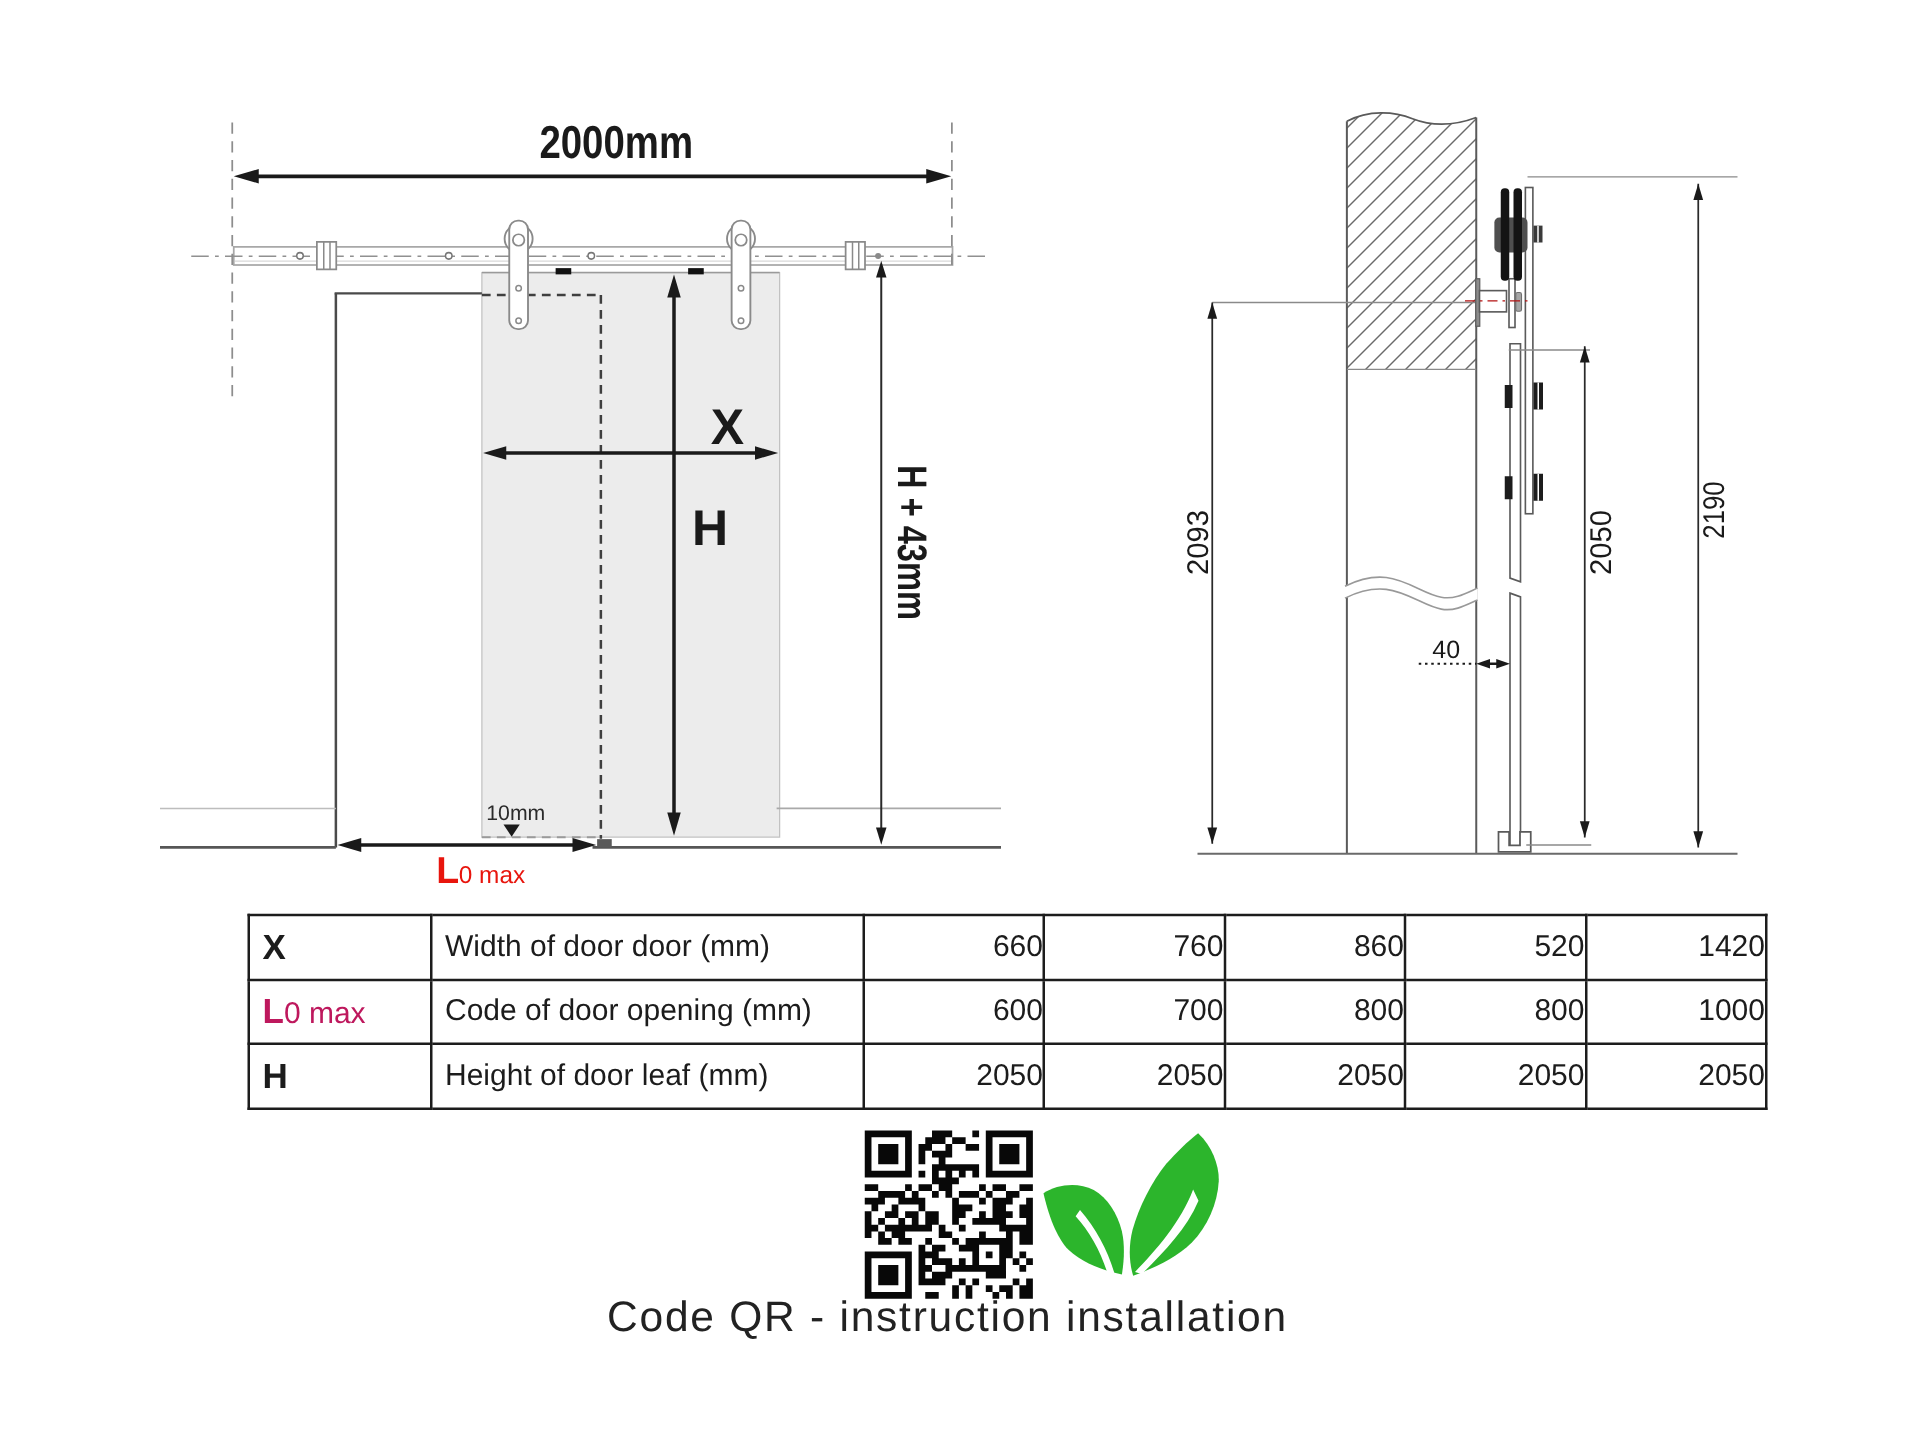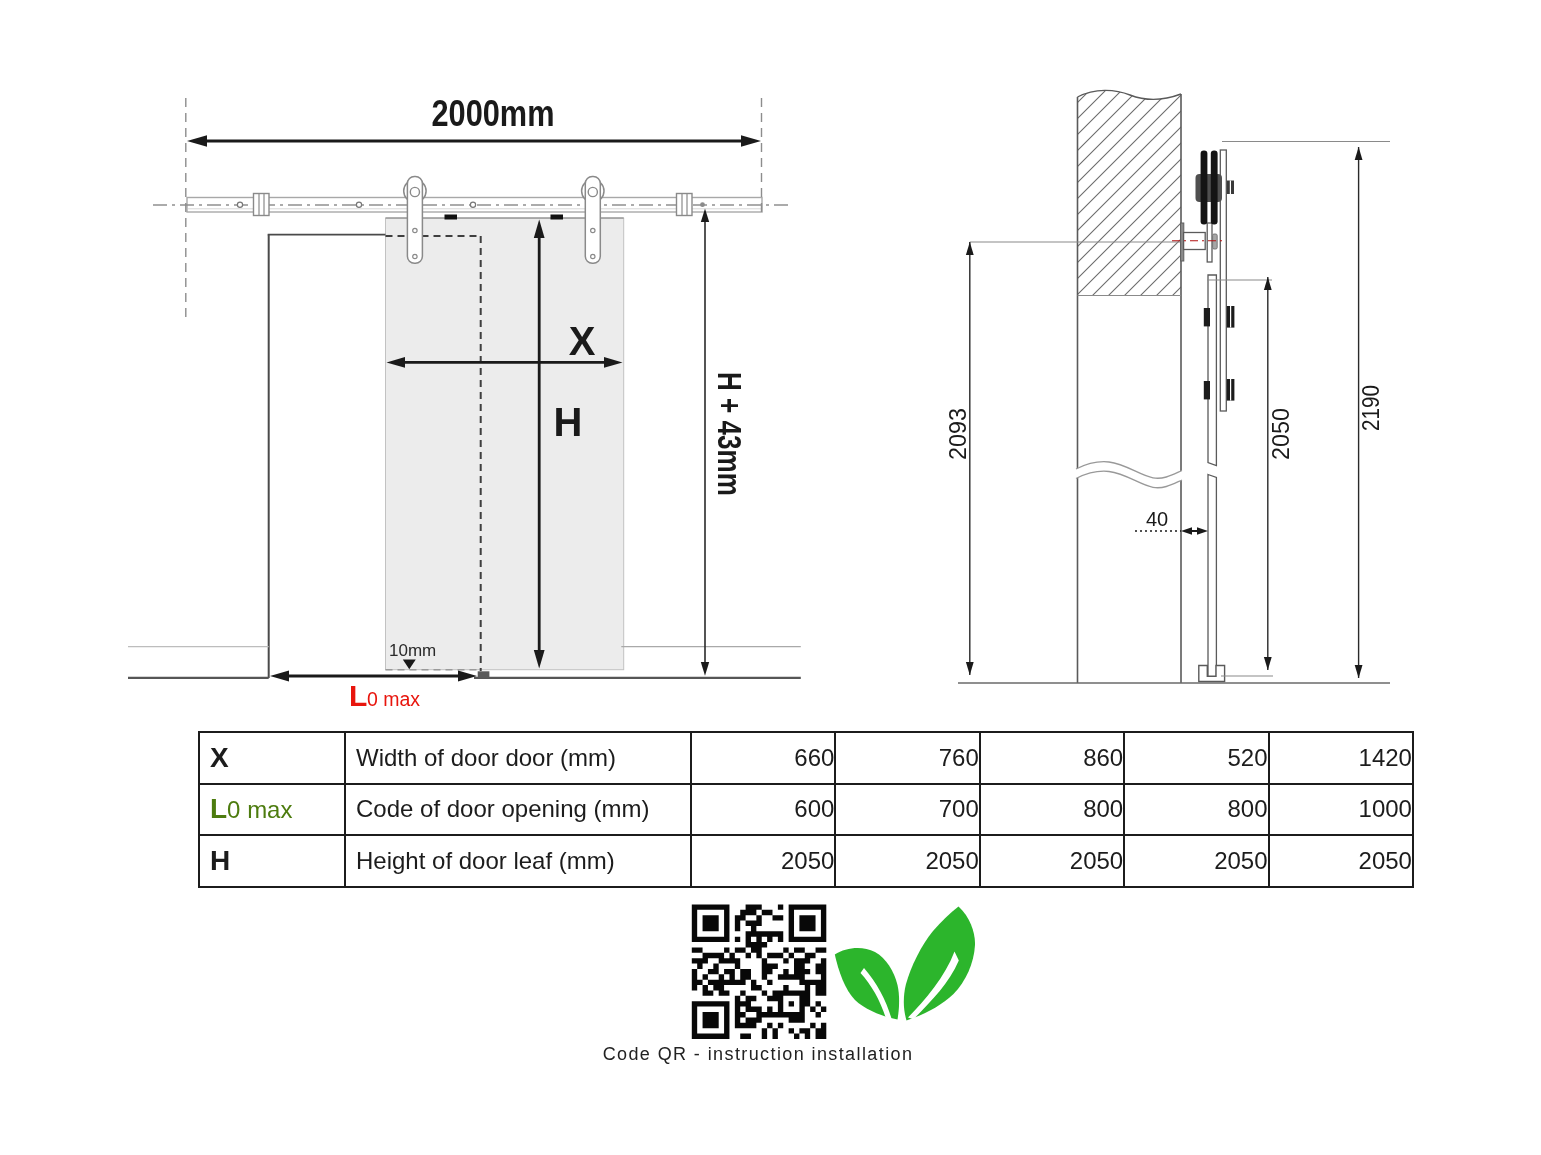--- a/index.html
+++ b/index.html
@@ -2,21 +2,21 @@
 <html><head>
 <meta charset="utf-8">
 <style>
 html,body{margin:0;padding:0;background:#fff;}
 #canvas{position:relative;width:1541px;height:1155px;background:#fff;overflow:hidden;font-family:"Liberation Sans",sans-serif;}
 #canvas svg{position:absolute;left:0;top:0;}
 .dimtable{position:absolute;left:198px;top:731px;border-collapse:collapse;table-layout:fixed;}
 .dimtable td{border:2px solid #1c1c1c;font-size:24px;color:#1c1c1c;padding:0;height:49.5px;vertical-align:middle;}
 .dimtable td.lbl{text-align:left;padding-left:10px;}
 .dimtable td.num{text-align:right;}
-.cap{position:absolute;left:0;top:1041px;width:1516px;text-align:center;font-size:18px;line-height:26px;color:#222;letter-spacing:1.4px;}
+.cap{position:absolute;left:0;top:1041px;width:1516px;text-align:center;font-size:34px;line-height:26px;color:#222;letter-spacing:1.4px;}
 </style>
 </head>
 <body>
 <div id="canvas">
 <svg width="1541" height="1155" viewBox="0 0 1541 1155">
 
 <g>
 <rect x="187" y="197.5" width="575" height="14.5" fill="#ffffff" stroke="#a8a8a8" stroke-width="1.4"></rect>
 <line x1="188" y1="208.8" x2="761" y2="208.8" stroke="#d8d8d8" stroke-width="1"></line>
 </g>
@@ -329,21 +329,21 @@
         <tr>
           <td class="lbl"><b style="font-size:28px">X</b></td>
           <td class="lbl">Width of door door (mm)</td>
           <td class="num">660</td>
           <td class="num">760</td>
           <td class="num">860</td>
           <td class="num">520</td>
           <td class="num">1420</td>
         </tr>
 <tr>
-          <td class="lbl"><span style="color:#4d7c0f"><b style="font-size:28px">L</b>0 max</span></td>
+          <td class="lbl"><span style="color:#be185d"><b style="font-size:28px">L</b>0 max</span></td>
           <td class="lbl">Code of door opening (mm)</td>
           <td class="num">600</td>
           <td class="num">700</td>
           <td class="num">800</td>
           <td class="num">800</td>
           <td class="num">1000</td>
         </tr>
 <tr>
           <td class="lbl"><b style="font-size:28px">H</b></td>
           <td class="lbl">Height of door leaf (mm)</td>

